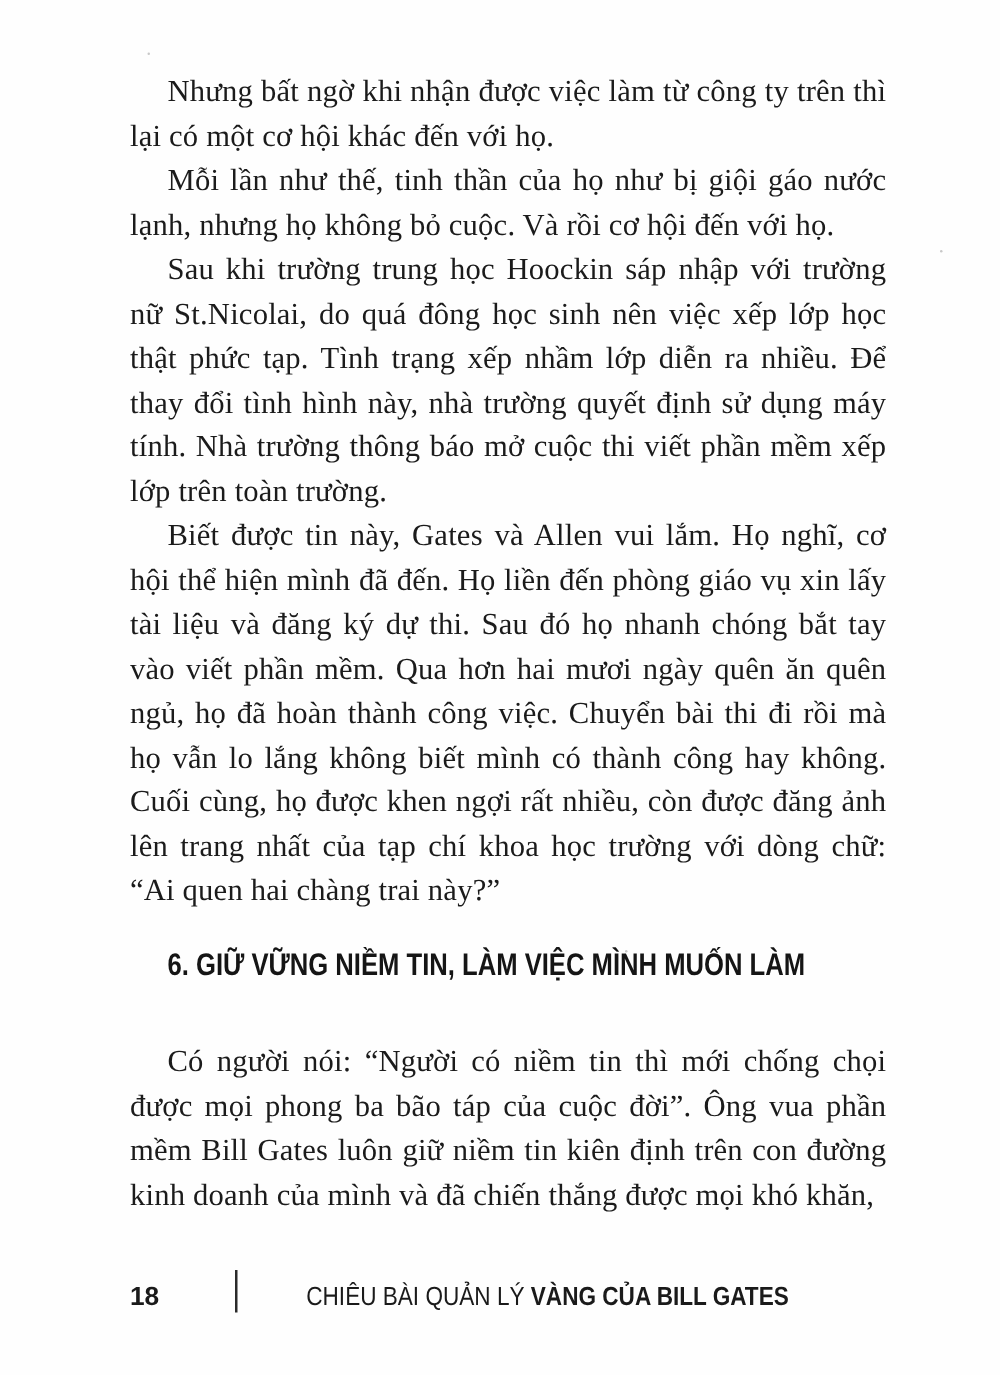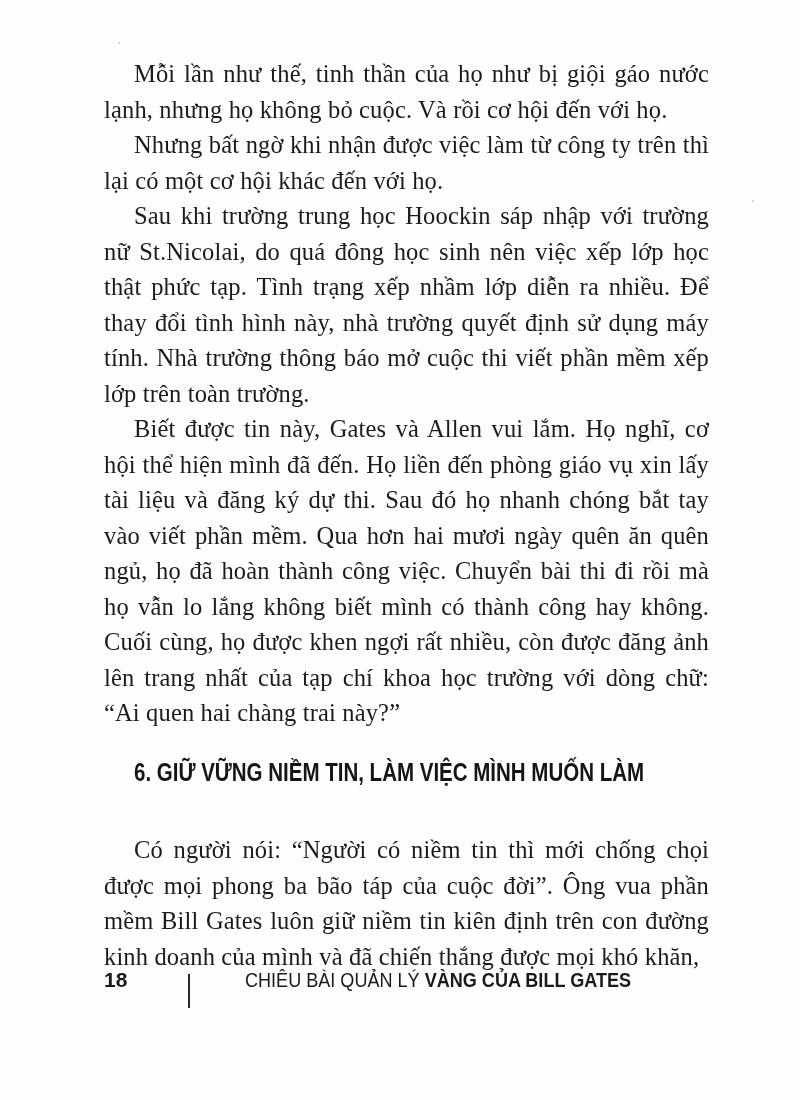--- a/index.html
+++ b/index.html
@@ -46,24 +46,24 @@
       font-size: 25px;
       letter-spacing: 0px;
       color: #151515;
       transform: scaleX(0.82);
       transform-origin: left center;
       white-space: nowrap;
     }
     .footer {
       position: absolute;
       left: 104px;
-      top: 968px;
+      top: 1010px;
       height: 40px;
       display: flex;
-      align-items: flex-start;
+      align-items: flex-end;
       white-space: nowrap;
       gap: 41px;
     }
     .page-number {
       font-family: "Liberation Sans", "DejaVu Sans", sans-serif;
       font-weight: bold;
       font-size: 21px;
       color: #1a1a1a;
       width: 40px;
     }
@@ -94,22 +94,22 @@
 </head>
 <body>
 
 <div class="page">
 
   <span class="speck" style="left:118px; top:42px;"></span>
   <span class="speck" style="left:752px; top:200px;"></span>
   <span class="speck" style="left:500px; top:760px;"></span>
 
   <div class="text-block" style="top:56px;">
+    <p class="para">Nhưng bất ngờ khi nhận được việc làm từ công ty trên thì lại có một cơ hội khác đến với họ.</p>
     <p class="para">Mỗi lần như thế, tinh thần của họ như bị giội gáo nước lạnh, nhưng họ không bỏ cuộc. Và rồi cơ hội đến với họ.</p>
-    <p class="para">Nhưng bất ngờ khi nhận được việc làm từ công ty trên thì lại có một cơ hội khác đến với họ.</p>
     <p class="para">Sau khi trường trung học Hoockin sáp nhập với trường nữ St.Nicolai, do quá đông học sinh nên việc xếp lớp học thật phức tạp. Tình trạng xếp nhầm lớp diễn ra nhiều. Để thay đổi tình hình này, nhà trường quyết định sử dụng máy tính. Nhà trường thông báo mở cuộc thi viết phần mềm xếp lớp trên toàn trường.</p>
     <p class="para">Biết được tin này, Gates và Allen vui lắm. Họ nghĩ, cơ hội thể hiện mình đã đến. Họ liền đến phòng giáo vụ xin lấy tài liệu và đăng ký dự thi. Sau đó họ nhanh chóng bắt tay vào viết phần mềm. Qua hơn hai mươi ngày quên ăn quên ngủ, họ đã hoàn thành công việc. Chuyển bài thi đi rồi mà họ vẫn lo lắng không biết mình có thành công hay không. Cuối cùng, họ được khen ngợi rất nhiều, còn được đăng ảnh lên trang nhất của tạp chí khoa học trường với dòng chữ: “Ai quen hai chàng trai này?”</p>
   </div>
 
   <div class="heading">6. GIỮ VỮNG NIỀM TIN, LÀM VIỆC MÌNH MUỐN LÀM</div>
 
   <div class="text-block" style="top:815px;margin-top:17px;">
     <p class="para">Có người nói: “Người có niềm tin thì mới chống chọi được mọi phong ba bão táp của cuộc đời”. Ông vua phần mềm Bill Gates luôn giữ niềm tin kiên định trên con đường kinh doanh của mình và đã chiến thắng được mọi khó khăn,</p>
   </div>
 

